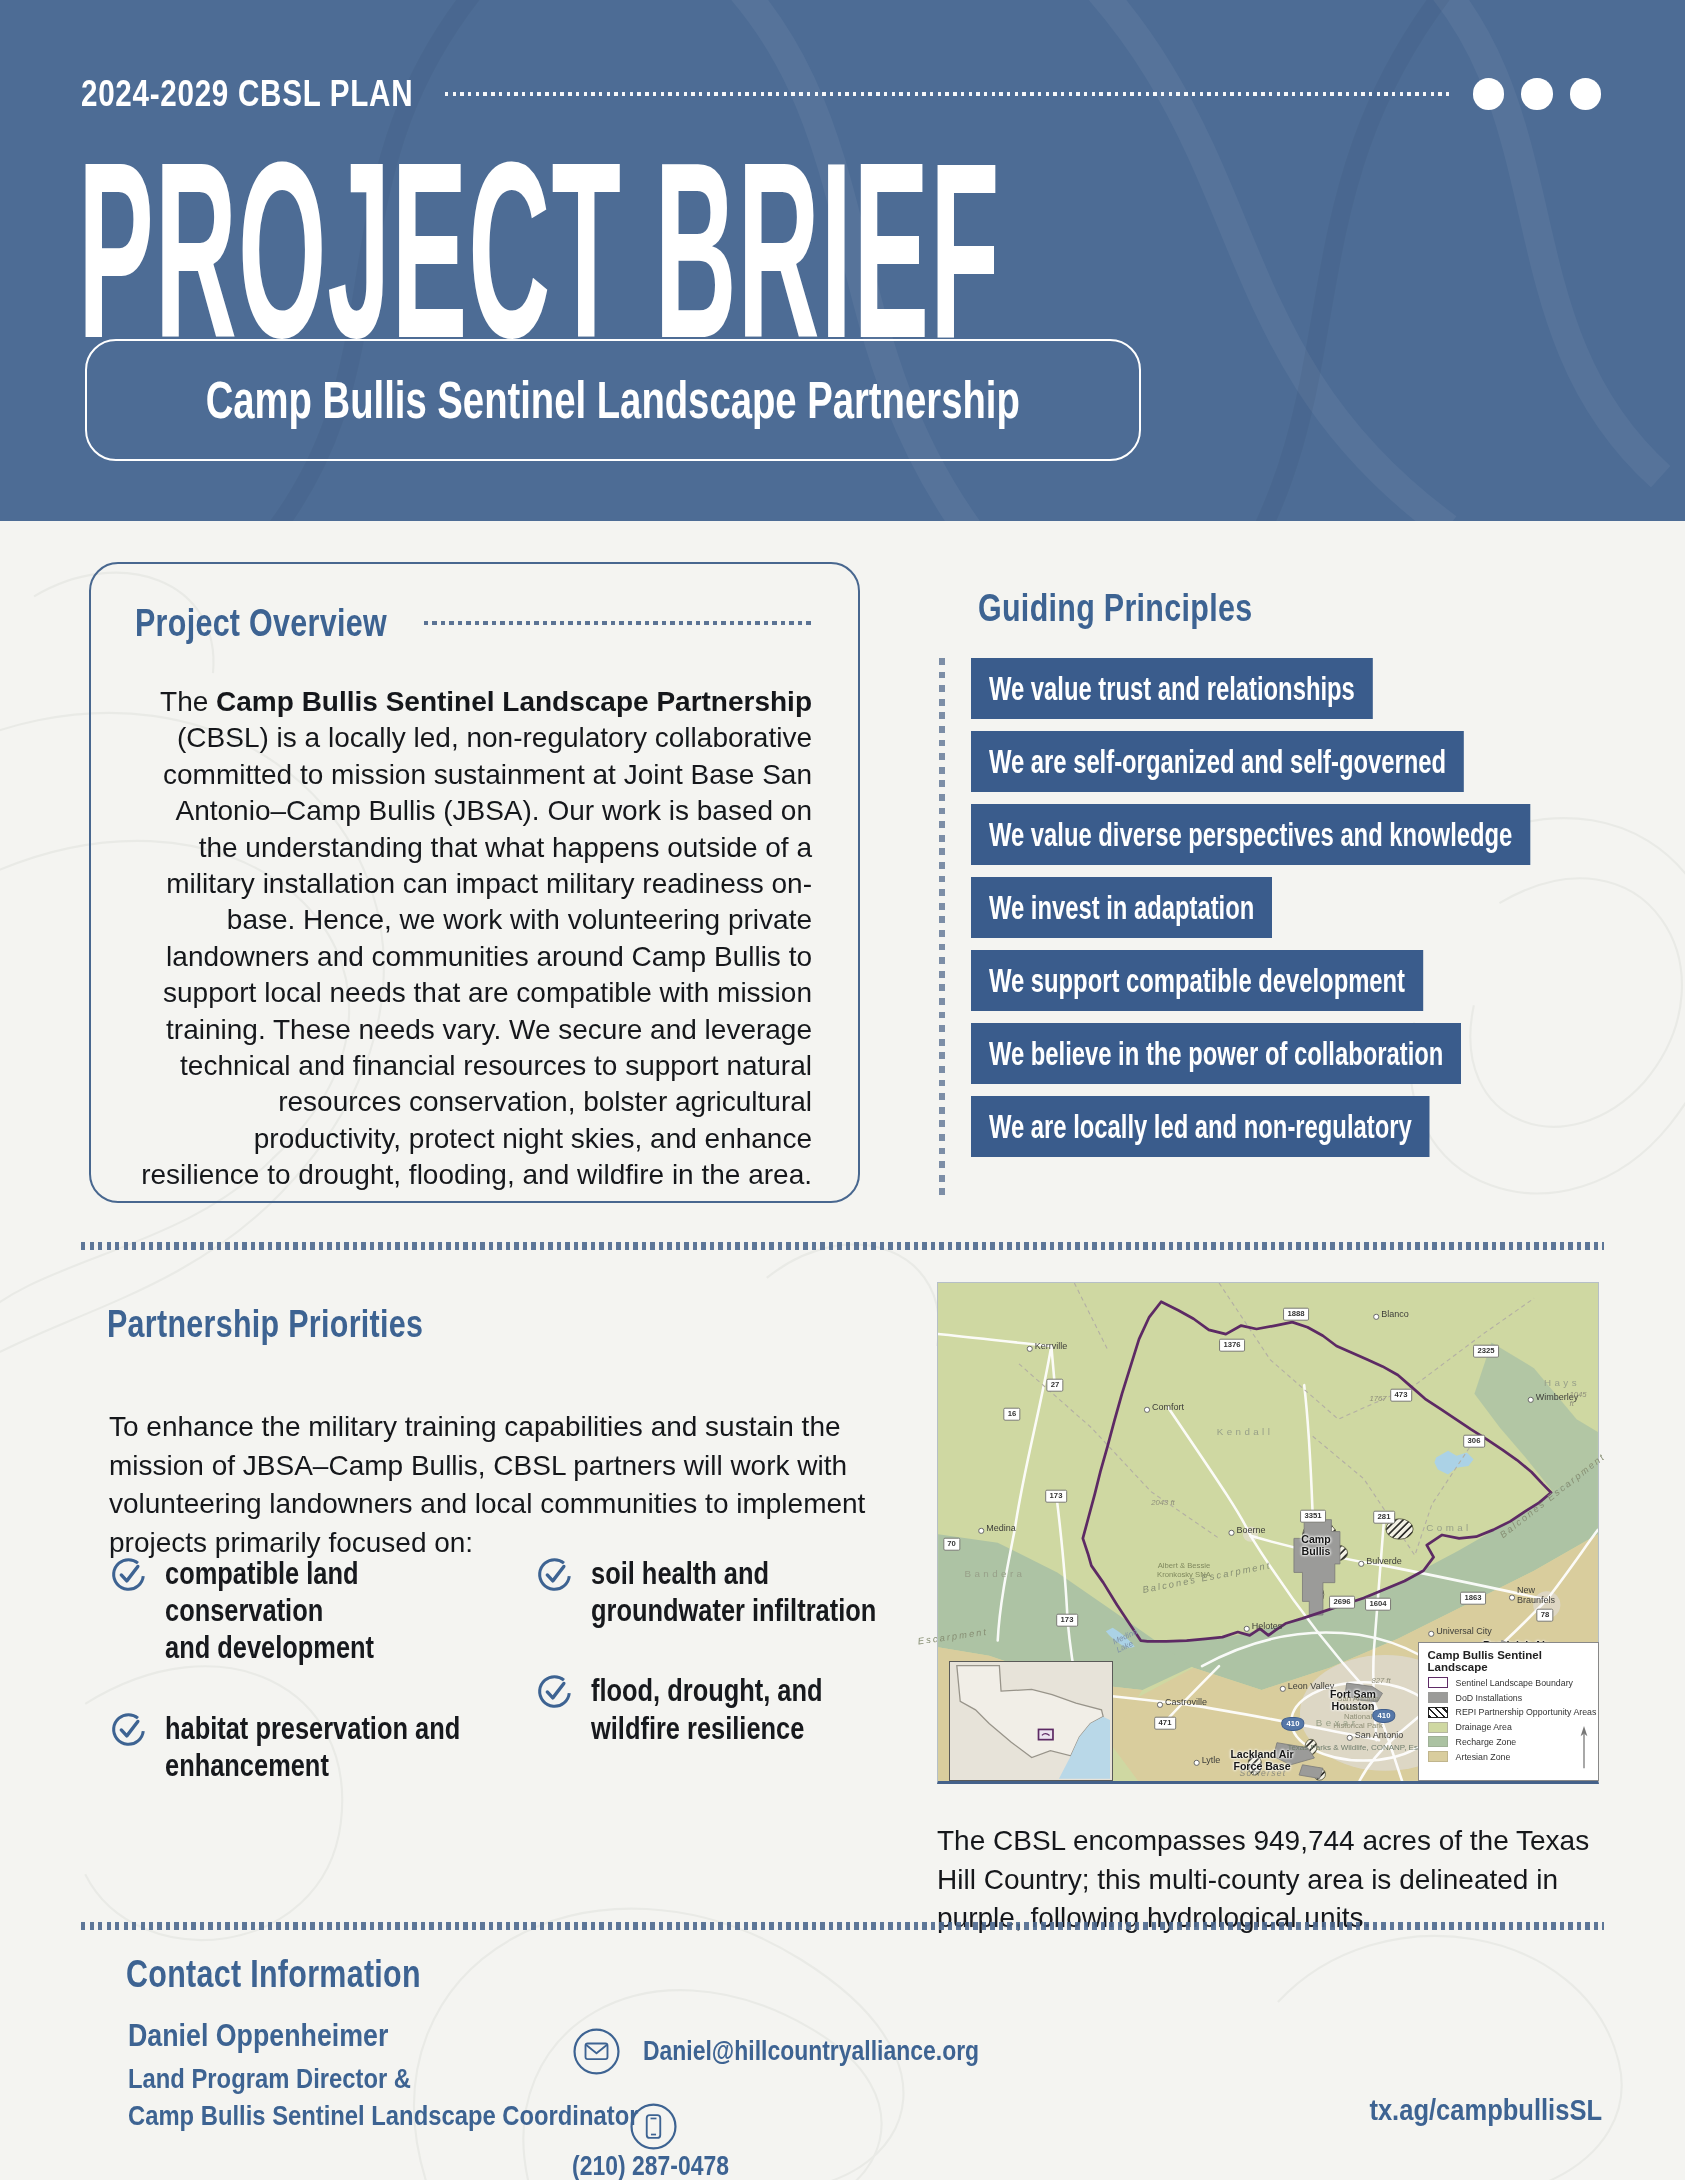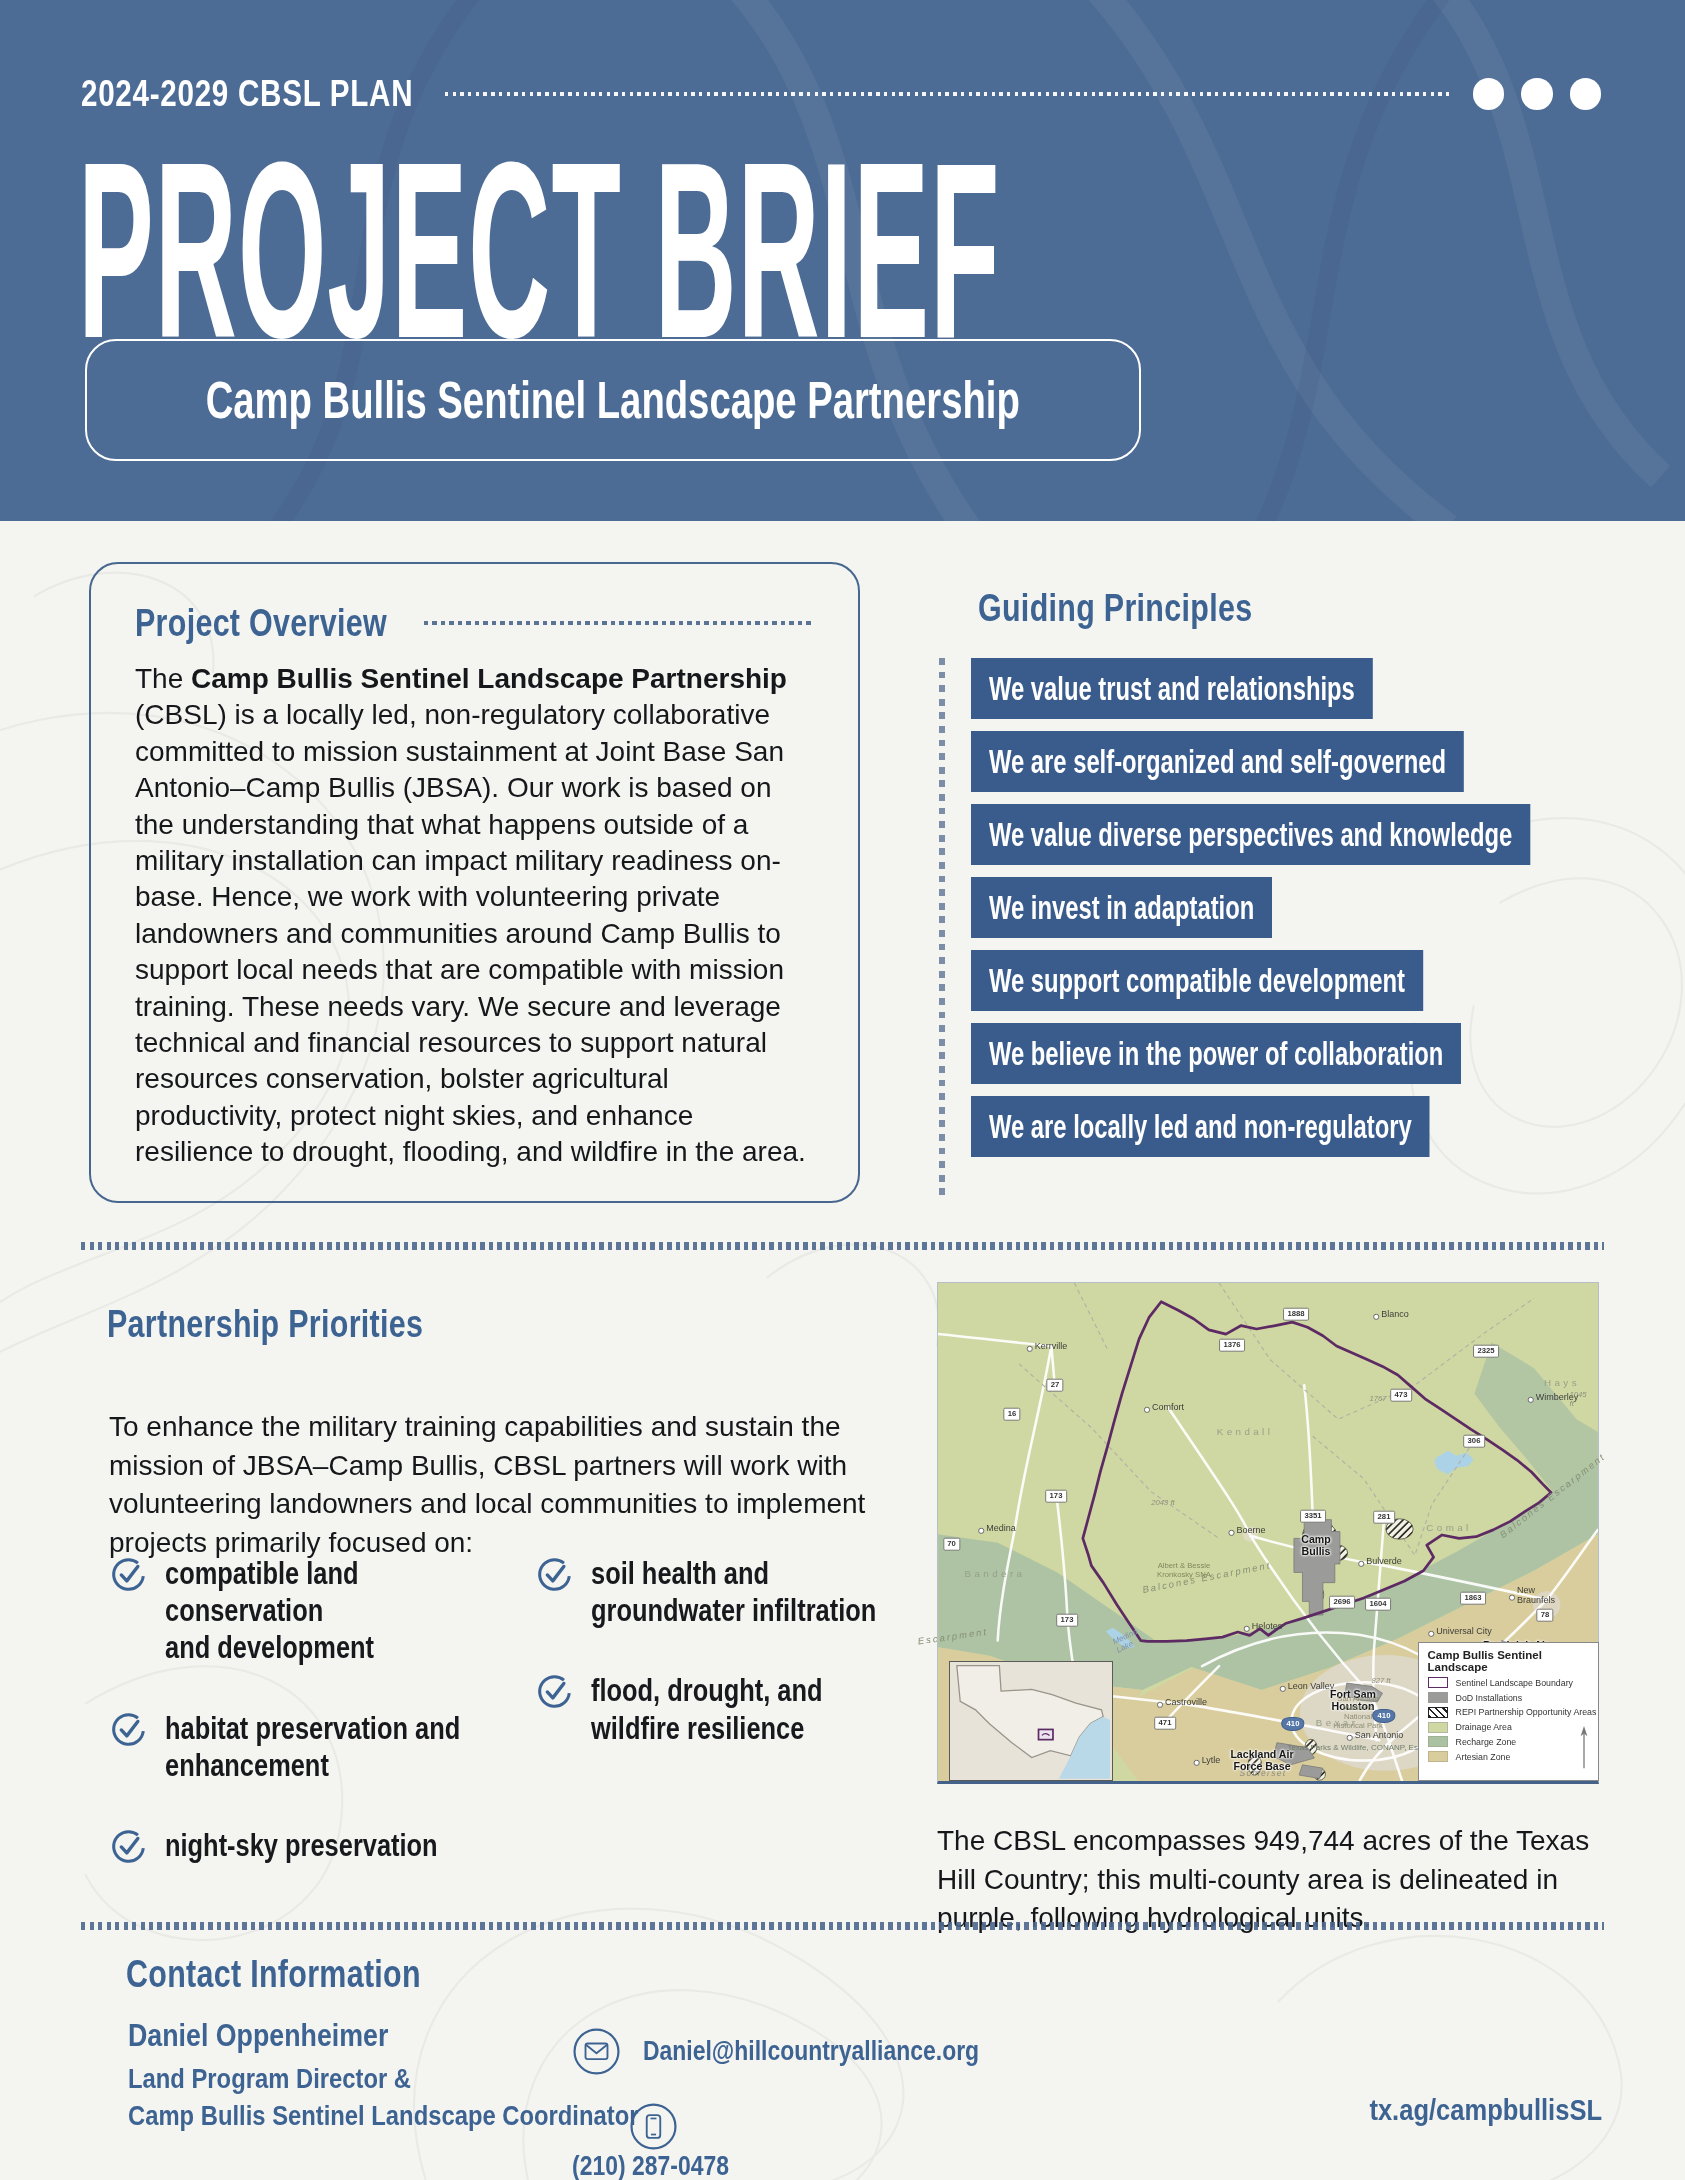--- a/index.html
+++ b/index.html
@@ -24,21 +24,21 @@
   .hero-badge span{font-size:51px;color:#fff;white-space:nowrap;transform:scaleX(.75);transform-origin:center;}
 
   
   .ov-box{position:absolute;left:89px;top:562px;width:771px;height:641px;border:2.6px solid #48678f;
       border-radius:29px;z-index:1;box-sizing:border-box;padding:37px 44px;}
   .ov-head{display:flex;align-items:center;}
   h2.sec{margin:0;font-size:39px;color:#3d6392;white-space:nowrap;
       transform:scaleX(.78);transform-origin:left center;letter-spacing:0.4px;}
   .dotline{flex:1;height:4.3px;margin-left:-34px;
       background:repeating-linear-gradient(90deg,#5b7394 0 4.3px,transparent 4.3px 8.5px);}
-  .ov-text{margin-top:16px;font-size:28px;line-height:1.3;color:#15171b;width:677px;}
+  .ov-text{margin-top:39px;font-size:28px;line-height:1.3;color:#15171b;width:677px;text-align:right;}
   .ov-text b{font-weight:700;}
 
   
   .gp-head{position:absolute;left:978px;top:586px;z-index:1;}
   .gp-dotline{position:absolute;left:939px;top:658px;width:6px;height:540px;z-index:1;opacity:.8;
       background:repeating-linear-gradient(180deg,#5e7494 0 6.8px,transparent 6.8px 13.6px);}
   .gp-list{position:absolute;left:971px;top:658px;z-index:1;}
   .bar{height:61px;line-height:61px;margin-bottom:12px;padding:0 25.6px;background:#3a5c8c;color:#fff;
       font-weight:700;font-size:34px;white-space:nowrap;width:max-content;
       transform:scaleX(.7);transform-origin:left center;}
@@ -204,27 +204,20 @@
           <span>compatible land conservation
 and development</span>
         </div>
         <div class="check-item">
           <svg viewBox="0 0 46 46" width="39" height="39">
             <circle cx="23" cy="23" r="17.5" fill="none" stroke="#3d6392" stroke-width="3.6" stroke-dasharray="92 18" stroke-dashoffset="-14" transform="rotate(-40 23 23)"></circle>
             <path d="M14.5,23.5 L21,30.5 L34,13.5" fill="none" stroke="#3d6392" stroke-width="4" stroke-linecap="round" stroke-linejoin="round"></path>
           </svg>
           <span>habitat preservation and
 enhancement</span>
-        </div>
-        <div class="check-item">
-          <svg viewBox="0 0 46 46" width="39" height="39">
-            <circle cx="23" cy="23" r="17.5" fill="none" stroke="#3d6392" stroke-width="3.6" stroke-dasharray="92 18" stroke-dashoffset="-14" transform="rotate(-40 23 23)"></circle>
-            <path d="M14.5,23.5 L21,30.5 L34,13.5" fill="none" stroke="#3d6392" stroke-width="4" stroke-linecap="round" stroke-linejoin="round"></path>
-          </svg>
-          <span>night-sky preservation</span>
         </div>
       </div>
     <div class="check-col c2">
         <div class="check-item">
           <svg viewBox="0 0 46 46" width="39" height="39">
             <circle cx="23" cy="23" r="17.5" fill="none" stroke="#3d6392" stroke-width="3.6" stroke-dasharray="92 18" stroke-dashoffset="-14" transform="rotate(-40 23 23)"></circle>
             <path d="M14.5,23.5 L21,30.5 L34,13.5" fill="none" stroke="#3d6392" stroke-width="4" stroke-linecap="round" stroke-linejoin="round"></path>
           </svg>
           <span>soil health and
 groundwater infiltration</span>

